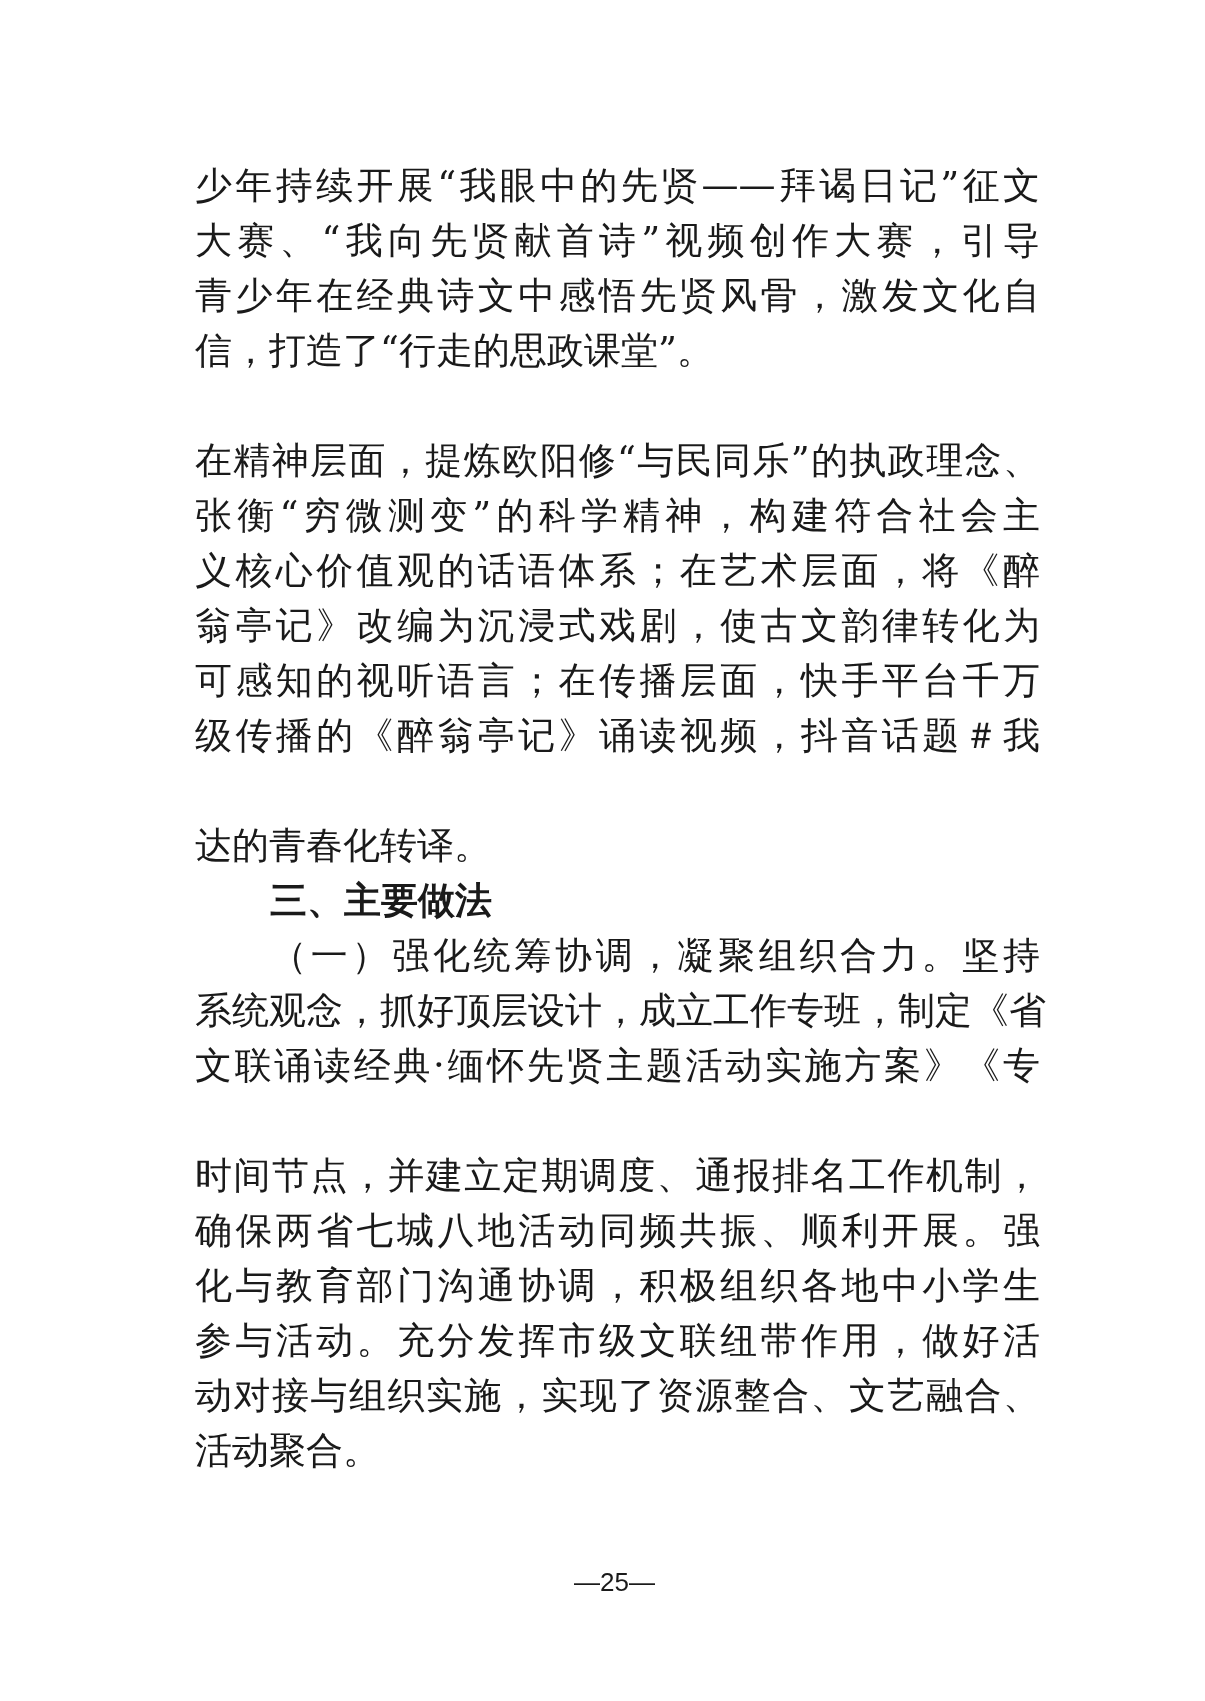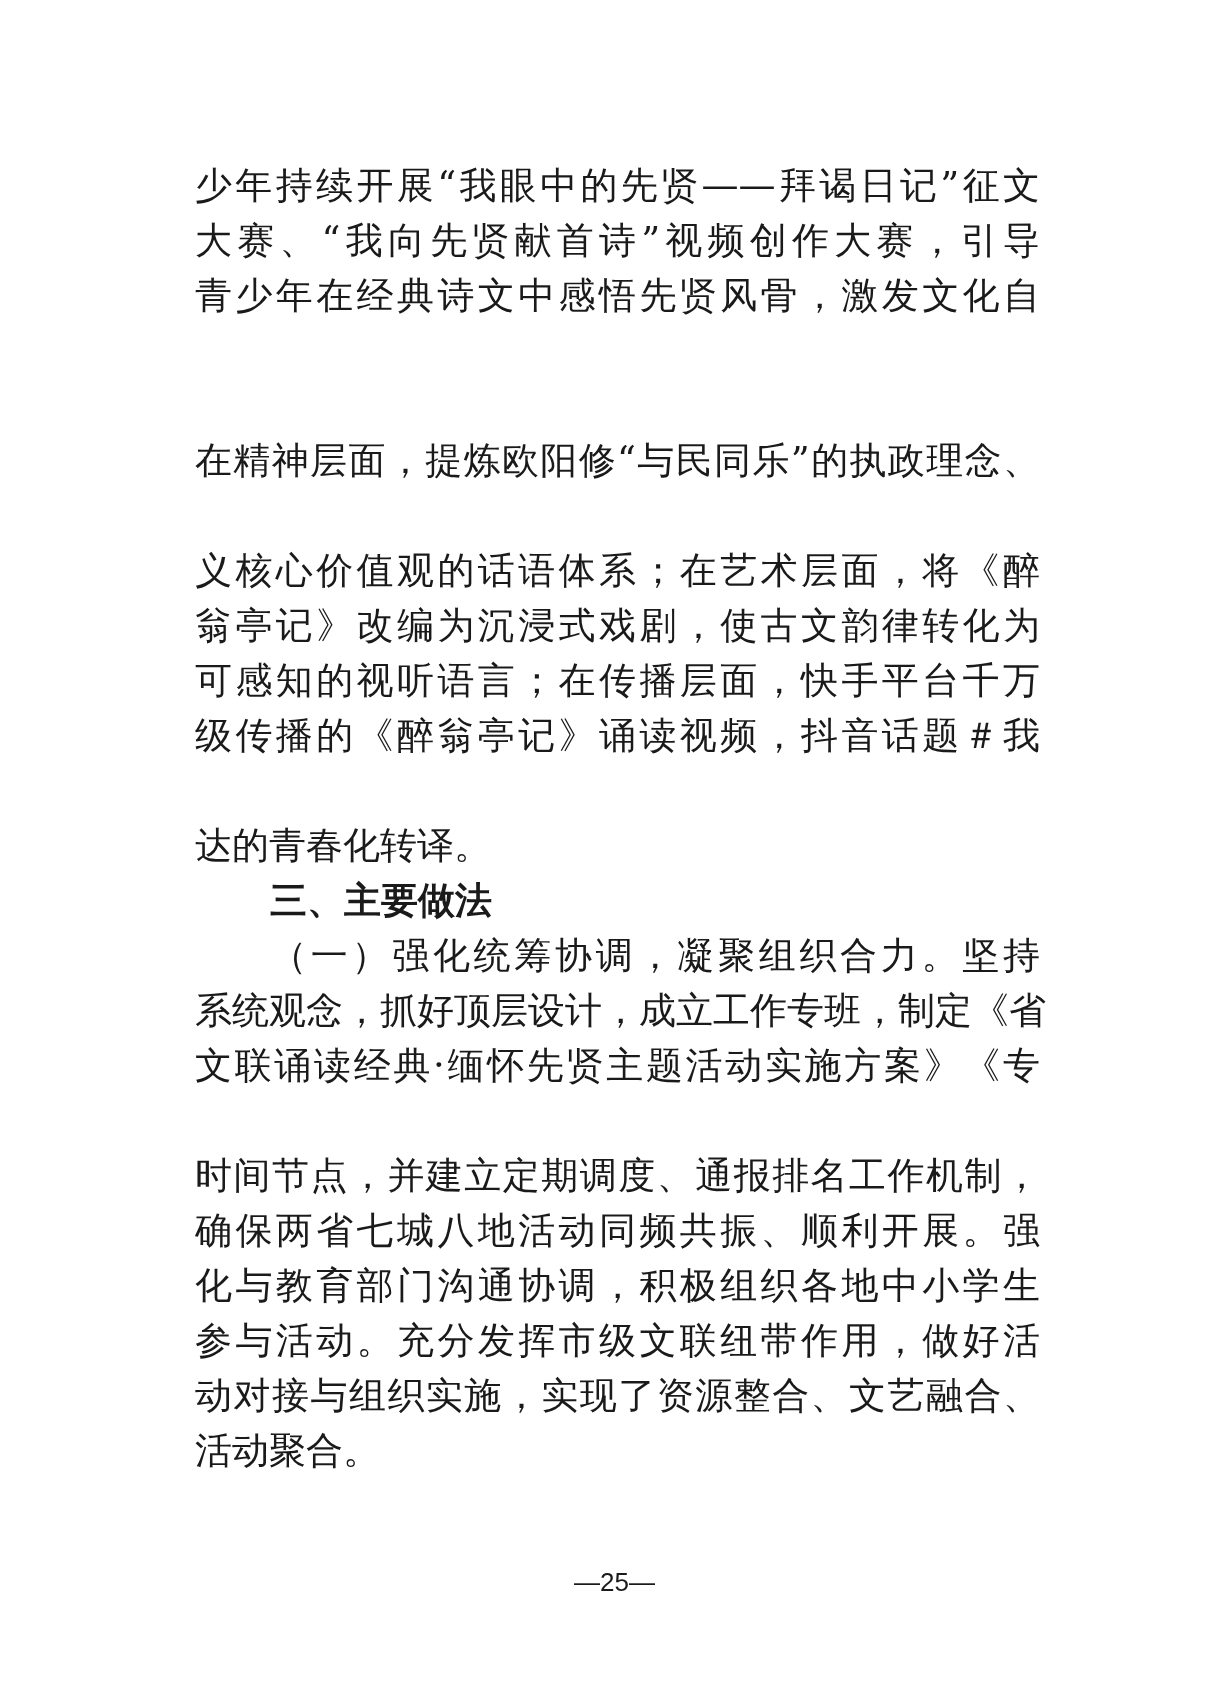--- a/index.html
+++ b/index.html
@@ -63,22 +63,24 @@
       font-family: Liberation Sans, sans-serif;
     }
   </style>
 </head>
 <body>
 
 <div class="page">
   <div class="line" style="top:158px">少年持续开展“我眼中的先贤——拜谒日记”征文</div>
   <div class="line" style="top:213px">大赛、“我向先贤献首诗”视频创作大赛，引导</div>
   <div class="line" style="top:268px">青少年在经典诗文中感悟先贤风骨，激发文化自</div>
+  <div class="line last" style="top:323px">信，打造了“行走的思政课堂”。</div>
 
   <div class="line" style="top:433px">在精神层面，提炼欧阳修“与民同乐”的执政理念、</div>
+  <div class="line" style="top:488px">张衡“穷微测变”的科学精神，构建符合社会主</div>
   <div class="line" style="top:543px">义核心价值观的话语体系；在艺术层面，将《醉</div>
   <div class="line" style="top:598px">翁亭记》改编为沉浸式戏剧，使古文韵律转化为</div>
   <div class="line" style="top:653px">可感知的视听语言；在传播层面，快手平台千万</div>
   <div class="line" style="top:708px">级传播的《醉翁亭记》诵读视频，抖音话题＃我</div>
   <div class="line last" style="top:818px">达的青春化转译。</div>
 
   <div class="line heading" style="top:873px">三、主要做法</div>
 
   <div class="line indent" style="top:928px">（一）强化统筹协调，凝聚组织合力。坚持</div>
   <div class="line" style="top:983px">系统观念，抓好顶层设计，成立工作专班，制定《省</div>

